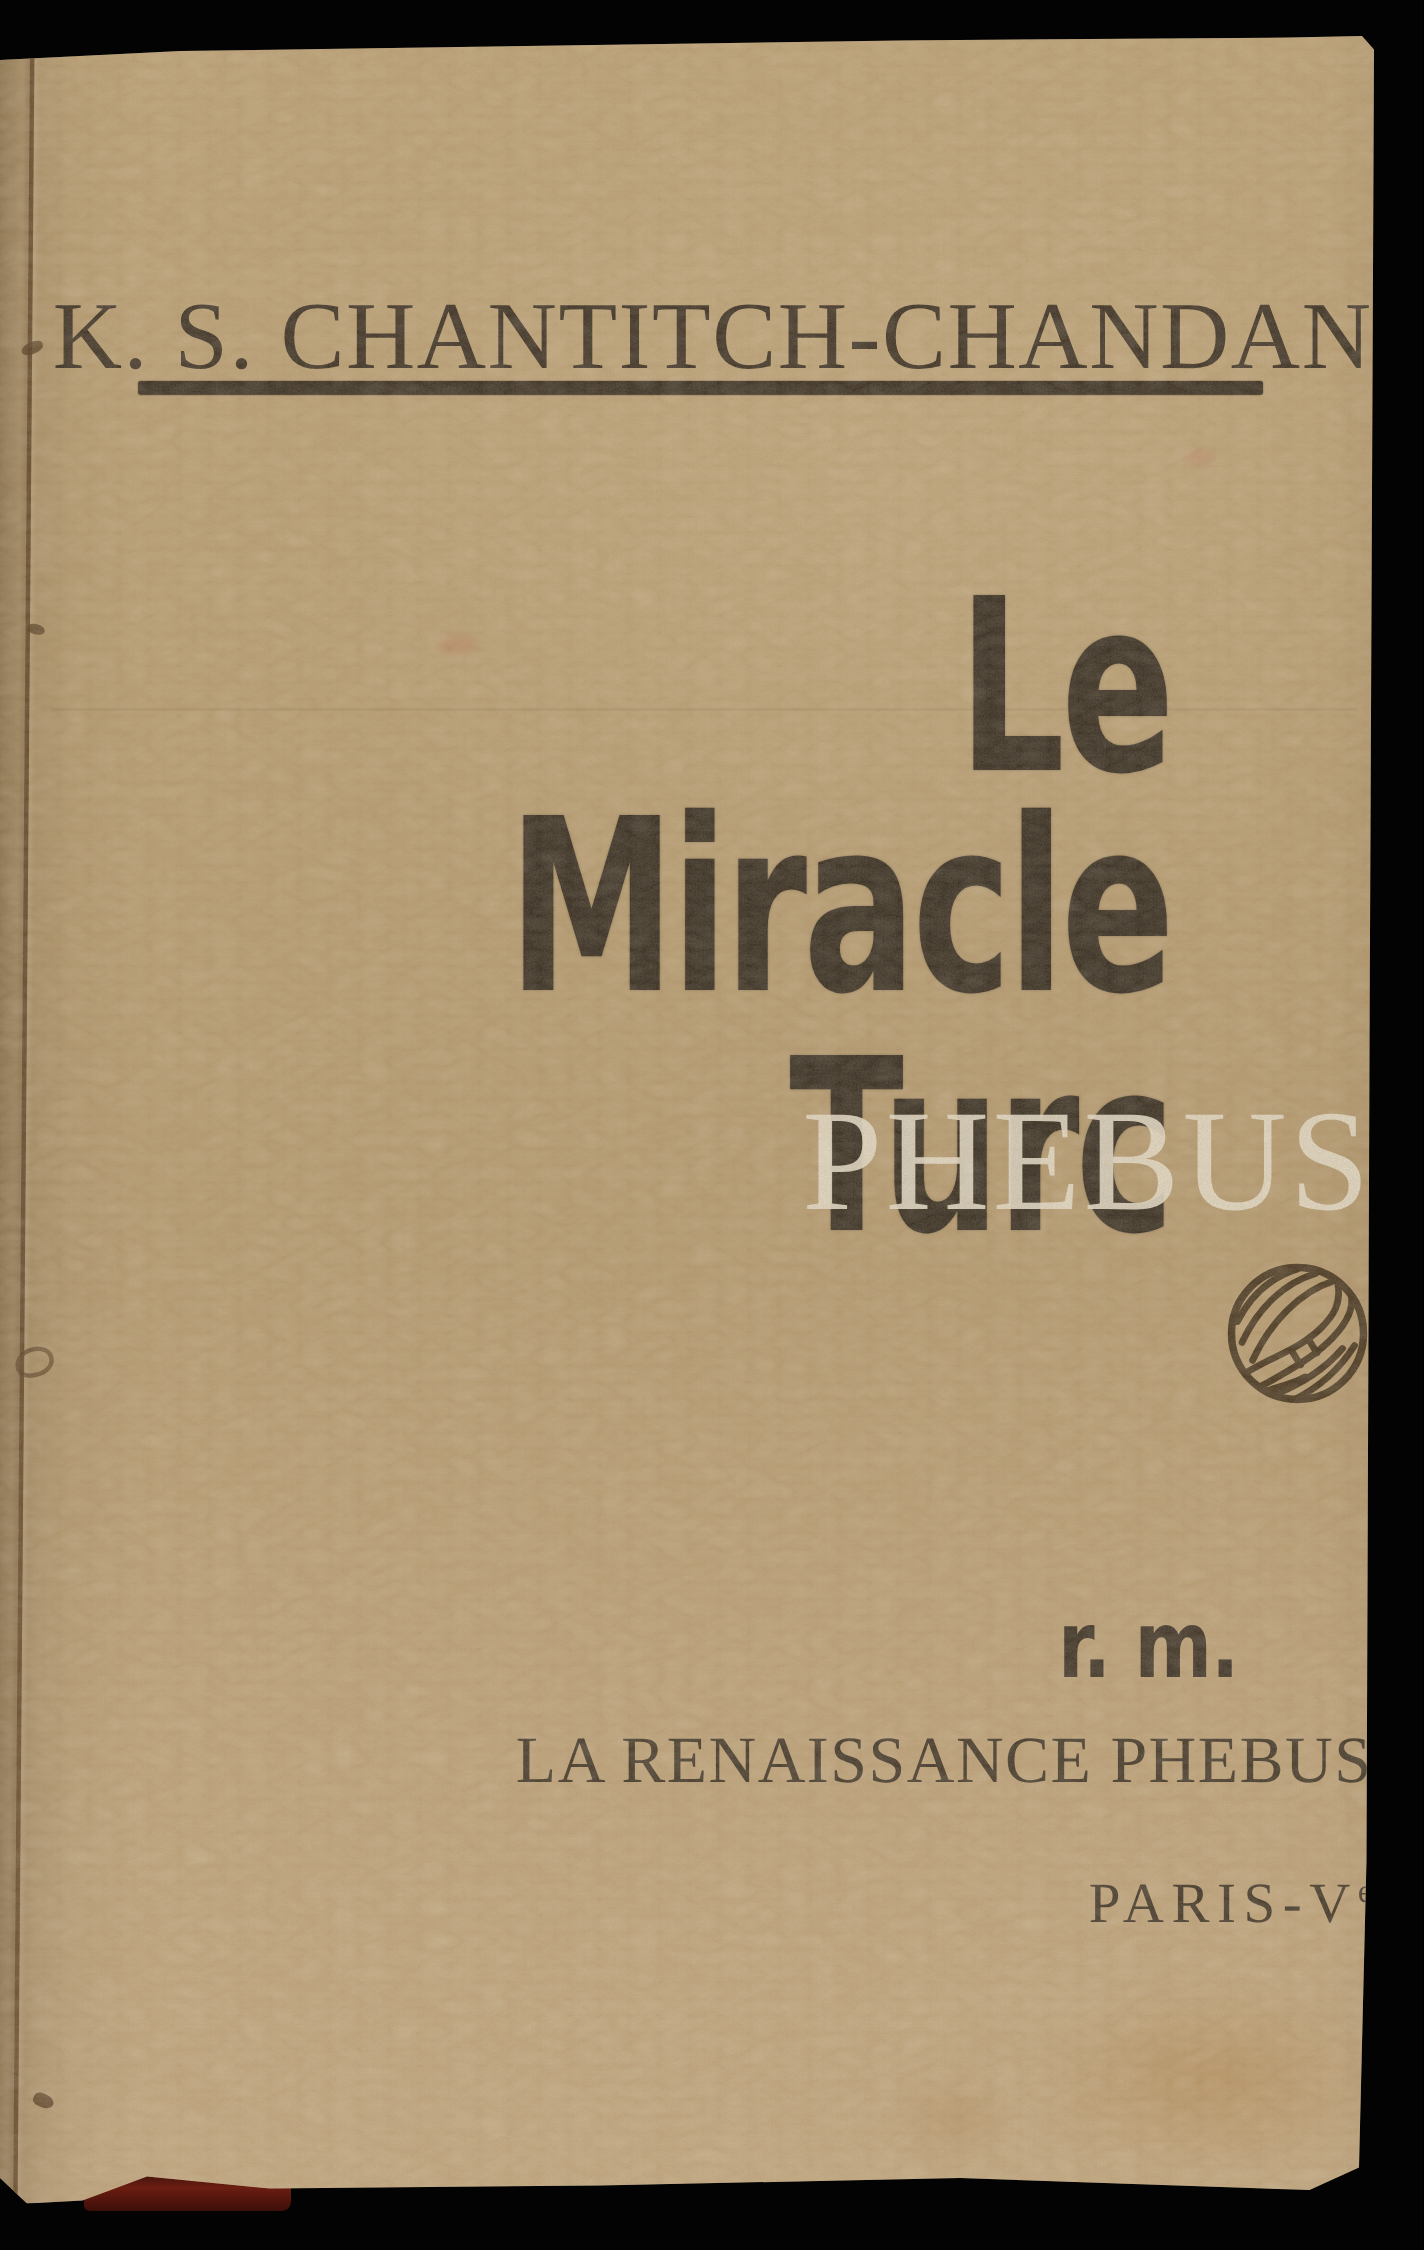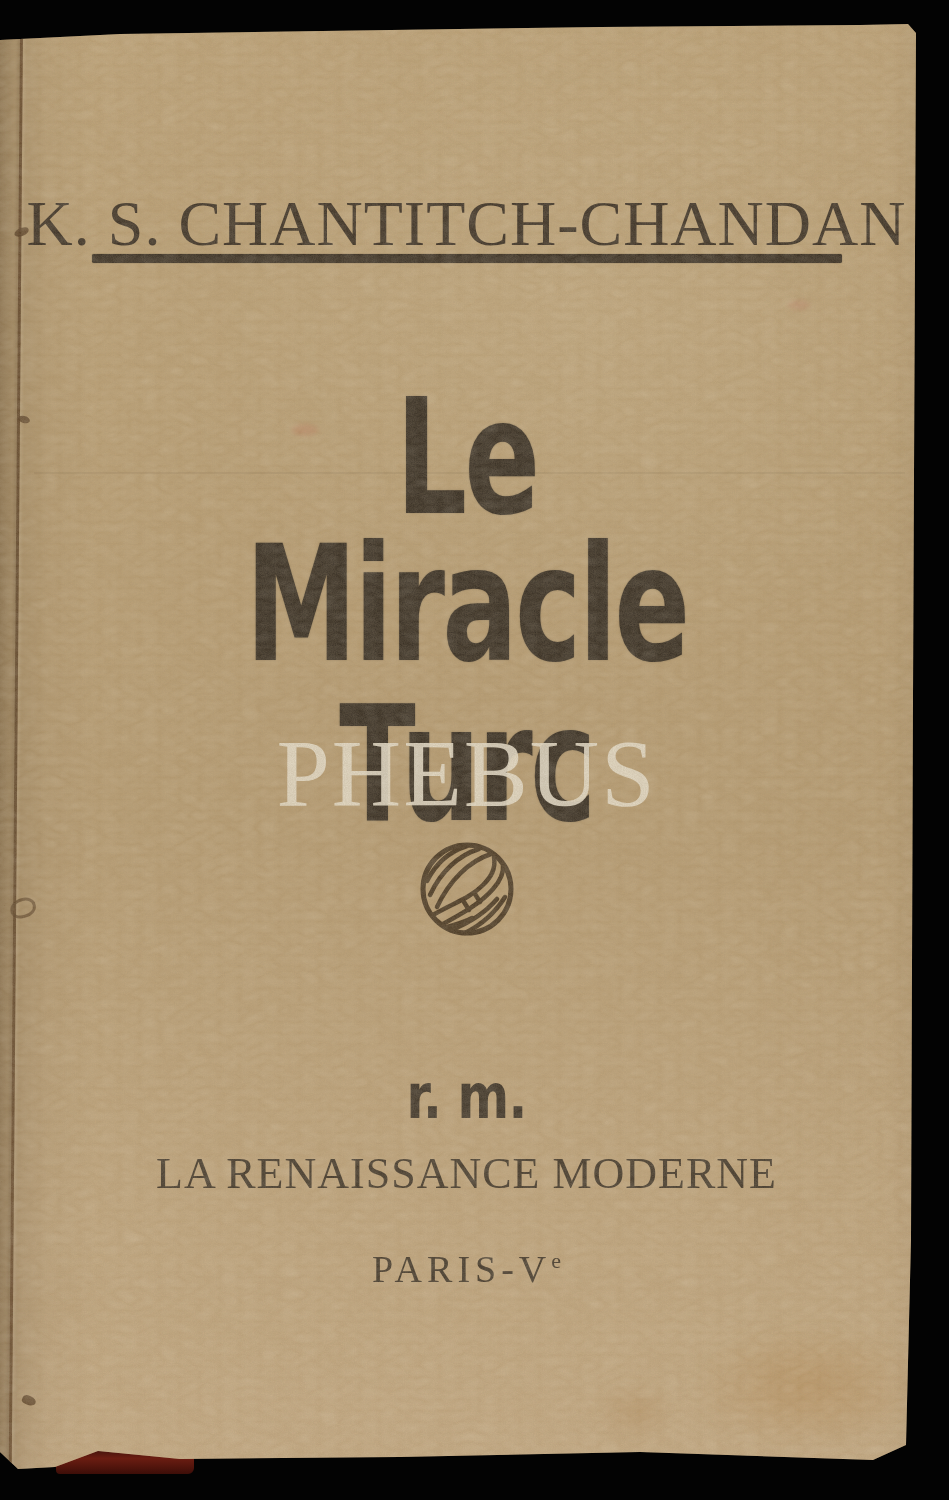--- a/index.html
+++ b/index.html
@@ -43,21 +43,21 @@
   .stain.big{left:688px;top:1322px;width:240px;height:130px;
     background:radial-gradient(ellipse at 50% 50%,rgba(170,112,44,.34),rgba(170,112,44,0) 70%);}
   .stain.small{left:596px;top:1382px;width:78px;height:58px;
     background:radial-gradient(ellipse at 50% 50%,rgba(160,105,45,.26),rgba(160,105,45,0) 70%);}
   .stain.speck1{left:292px;top:424px;width:26px;height:12px;filter:blur(2px);
     background:rgba(186,92,70,.28);}
   .stain.speck2{left:788px;top:300px;width:22px;height:10px;filter:blur(2px);
     background:rgba(190,98,78,.24);}
 
   
-  .content{position:absolute;left:18px;top:0;width:897px;height:100%;text-align:center;}
+  .content{position:absolute;left:18px;top:0;width:897px;height:100%;text-align:right;}
   .content > div{position:absolute;left:0;right:0;line-height:1;}
 
   .author{top:192px;font-size:64px;letter-spacing:1px;color:#2b221a;
     font-family:"Liberation Serif","DejaVu Serif",serif;}
   .author-rule{top:254px;height:9px;width:750px;margin:0 auto;background:#271f17;
     border-radius:2px;box-shadow:0 0 1px #271f17;}
 
   .title{font-family:"DejaVu Sans","Liberation Sans",sans-serif;font-weight:bold;
     color:#241d16;letter-spacing:-4px;transform:scaleX(0.7);transform-origin:50% 0;
     text-shadow:0 0 2px rgba(36,29,22,.4);}
@@ -128,21 +128,21 @@
             <path d="M58,58 L63,66"></path>
             <path d="M34,94 C52,87 68,77 80,63"></path>
             <path d="M48,97 C64,89 78,77 88,61"></path>
             <path d="M30,91 C40,88 48,86 55,82"></path>
           </g>
         </svg>
       </div>
 
       <div class="monogram">r. m.</div>
 
-      <div class="publisher">LA RENAISSANCE MODERNE</div>
+      <div class="publisher">LA RENAISSANCE PHEBUS</div>
       <div class="city"><span>PARIS-V</span><sup>e</sup></div>
 
     </div>
   </div>
 
   <svg class="texture" width="949" height="1500">
     <defs>
       <filter id="grainDark" x="0" y="0" width="100%" height="100%">
         <feTurbulence type="fractalNoise" baseFrequency="0.9" numOctaves="2" seed="3"></feTurbulence>
         <feColorMatrix type="matrix" values="0 0 0 0 0.33  0 0 0 0 0.25  0 0 0 0 0.14  0.55 0.55 0.55 0 0"></feColorMatrix>

